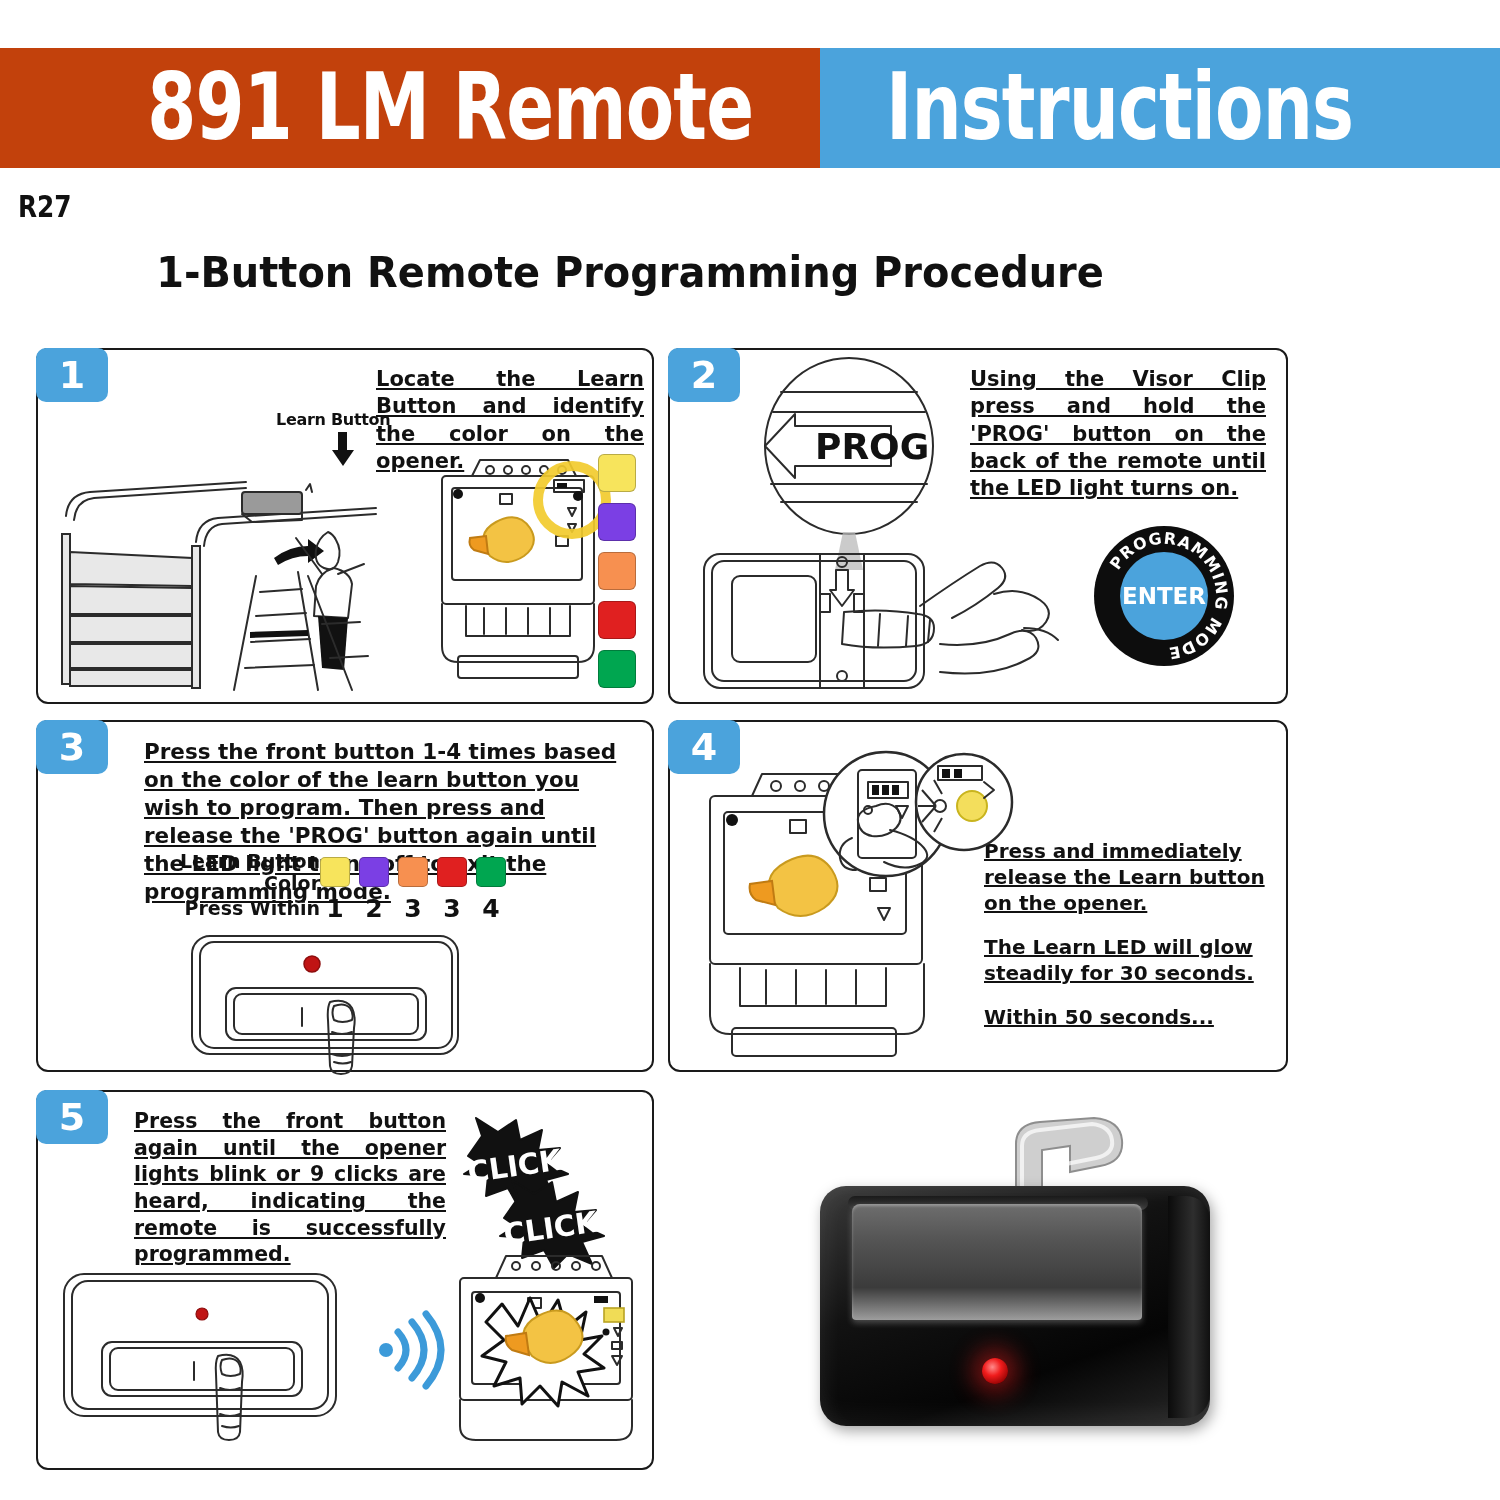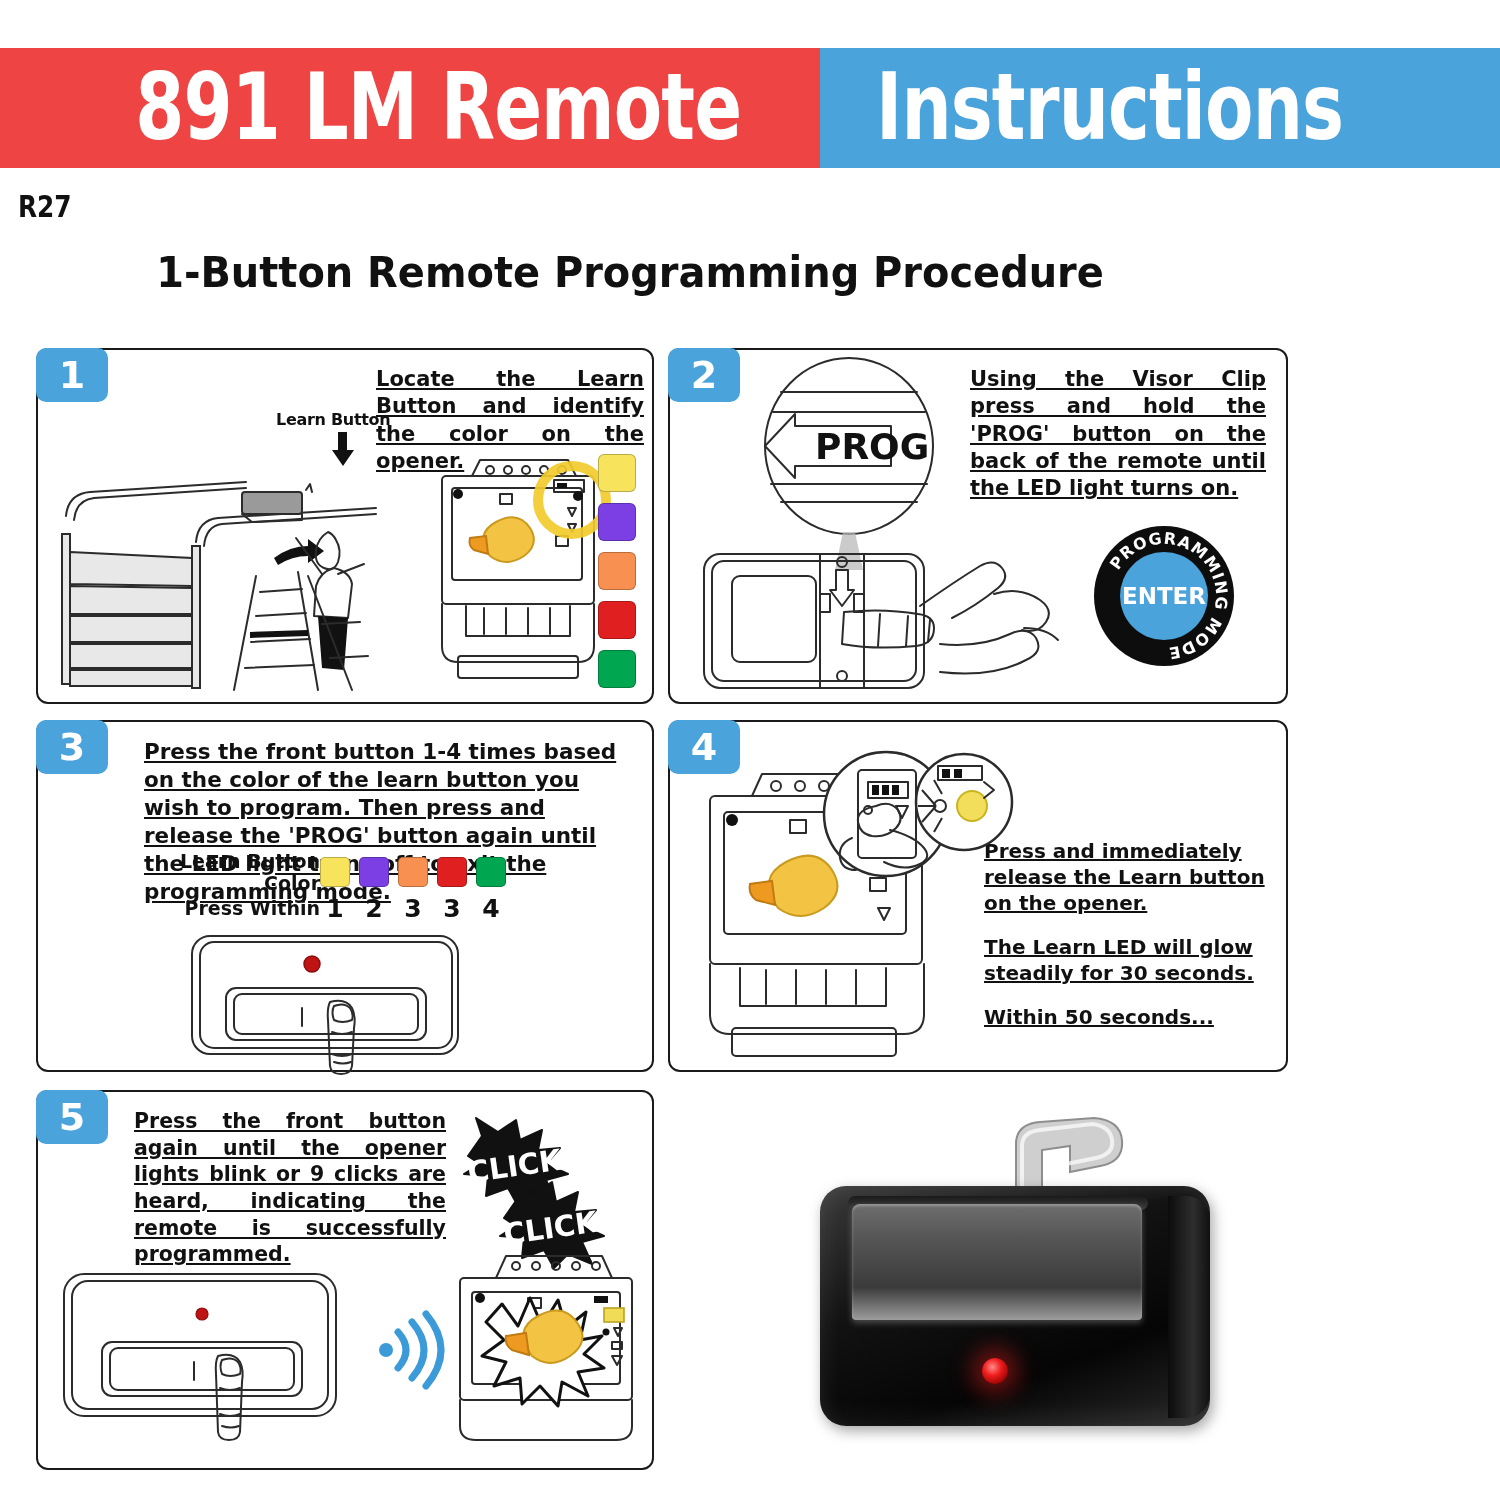--- a/index.html
+++ b/index.html
@@ -10,30 +10,30 @@
     color:#111;
     overflow:hidden;
     position:relative;
   }
   
   .header{
     position:absolute;left:0;top:48px;width:1500px;height:120px;
     display:flex;
   }
   .header-black{
-    background:#ef4444;
+    background:#c2410c;
     flex:0 0 820px;
     display:flex;align-items:center;justify-content:flex-end;
-    padding-right:30px;box-sizing:border-box;text-align:right;
+    padding-right:18px;box-sizing:border-box;text-align:right;
   }
   .header-blue{
     background:#4BA3DC;
     flex:1 1 auto;
     display:flex;align-items:center;justify-content:flex-start;
-    padding-left:18px;box-sizing:border-box;
+    padding-left:28px;box-sizing:border-box;
   }
   .header-text{
     color:#ffffff;
     font-family:"DejaVu Sans", sans-serif;
     font-weight:bold;
     font-size:82px;
     line-height:82px;
     letter-spacing:-1px;
     transform:scaleX(0.86) scaleY(1.12);
     transform-origin:center;

